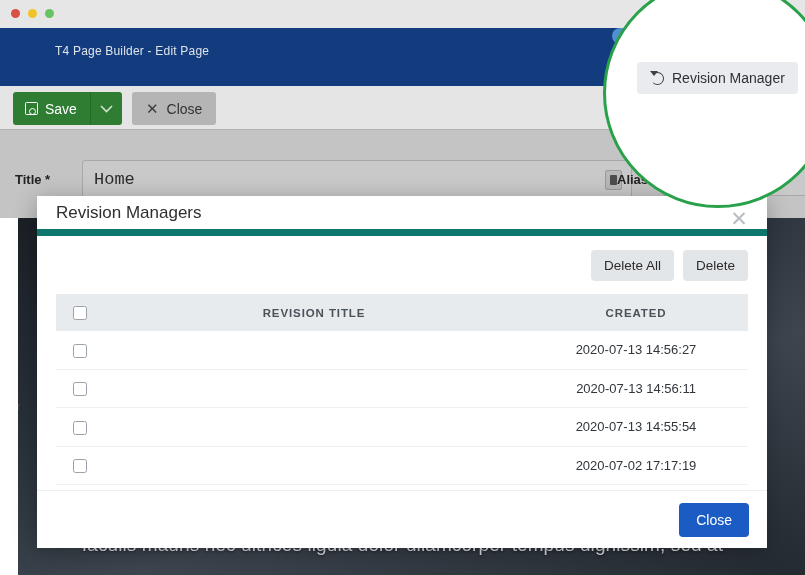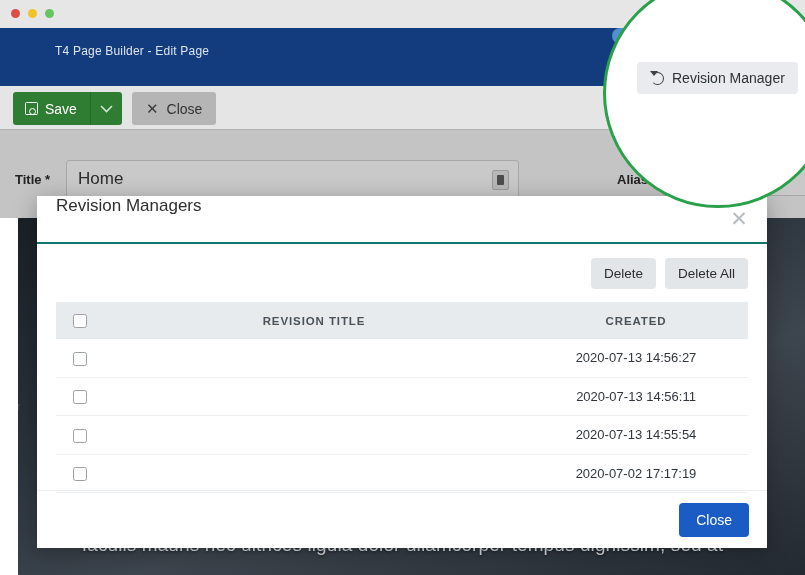--- a/index.html
+++ b/index.html
@@ -84,21 +84,21 @@
   }
   .lbl { position: absolute; font-size: 13px; color: #222; font-weight: bold; }
   .lbl-title { left: 15px; top: 172px; }
   .lbl-alias { left: 617px; top: 172px; }
   .inp {
     position: absolute; background: #c9c9c9; border: 1px solid #a8a8a8;
     border-radius: 3px; font-size: 17px; color: #2b2b2b;
     display: flex; align-items: center; padding-left: 11px;
     font-family: "Liberation Sans", sans-serif;
   }
-  .inp-title { left: 66px; top: 160px; width: 453px; height: 38px; }
+  .inp-title { left: 82px; top: 160px; width: 550px; height: 38px; font-family: Liberation Mono, monospace; }
   .inp-alias { left: 662px; top: 163px; width: 180px; height: 33px; font-size: 14px; }
   .title-badge {
     position: absolute; right: 9px; top: 9px; width: 17px; height: 20px;
     background: #b8b8b8; border: 1px solid #9a9a9a; border-radius: 2px;
     display: flex; align-items: center; justify-content: center;
   }
   .title-badge i { display:block; width:7px; height:10px; background:#4d4d4d; border-radius:1px; }
 
   
   .hero {
@@ -122,22 +122,22 @@
     position: absolute; left: 0; top: 198px; width: 805px; height: 20px; background: #c4c4c4;
   }
 
   
   .modal {
     position: absolute; left: 37px; top: 196px; width: 730px; height: 352px;
     background: #ffffff; box-shadow: 0 4px 22px rgba(0,0,0,.28);
     z-index: 5;
   }
   .modal-head {
-    position: relative; height: 48px; border-bottom: 2px solid #0f766e;
-    display: flex; align-items: flex-start;
+    position: relative; height: 40px; border-bottom: 7px solid #0f766e;
+    display: flex; align-items: center;
   }
   .modal-title { margin-left: 19px; font-size: 17px; color: #2f2f2f; }
   .modal-x {
     position: absolute; right: 17px; top: 13px; width: 22px; height: 22px;
     color: #b9bdc2; font-size: 21px; line-height: 20px; text-align: center;
     cursor: pointer; font-weight: 300;
   }
   .modal-body { position: relative; padding: 0 19px; }
   .actions { display: flex; justify-content: flex-end; gap: 9px; padding: 14px 0 13px 0; }
   .btn-grey {
@@ -263,22 +263,22 @@
   <div class="hero-text">Iaculis mauris nec ultrices ligula dolor ullamcorper tempus dignissim, sed at</div>
 
   <div class="modal">
     <div class="modal-head">
       <div class="modal-title">Revision Managers</div>
       <div class="modal-x">✕</div>
     </div>
 
     <div class="modal-body">
       <div class="actions">
+        <button class="btn-grey">Delete All</button>
         <button class="btn-grey">Delete</button>
-        <button class="btn-grey">Delete All</button>
       </div>
 
       <table class="rev">
         <thead>
           <tr>
             <th>
               <span class="cb"></span>
             </th>
             <th class="col-title">REVISION TITLE</th>
             <th class="col-created">CREATED</th>

